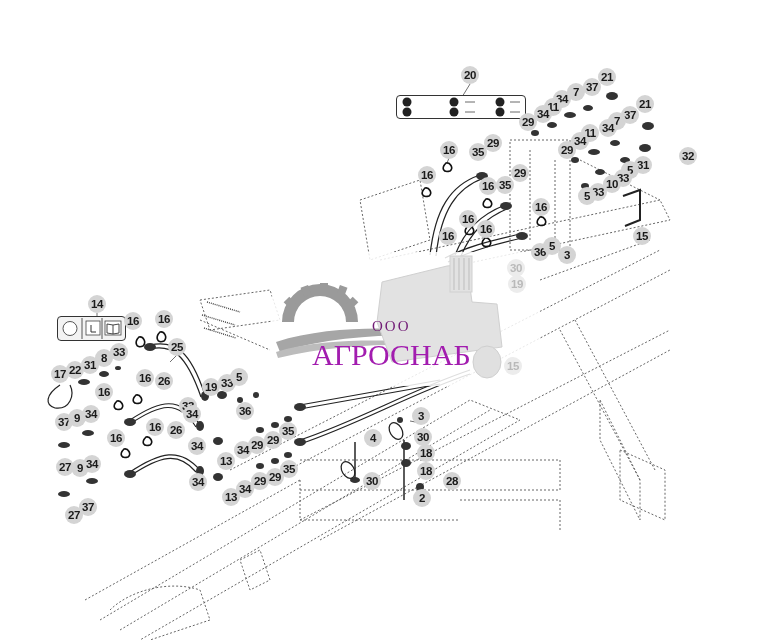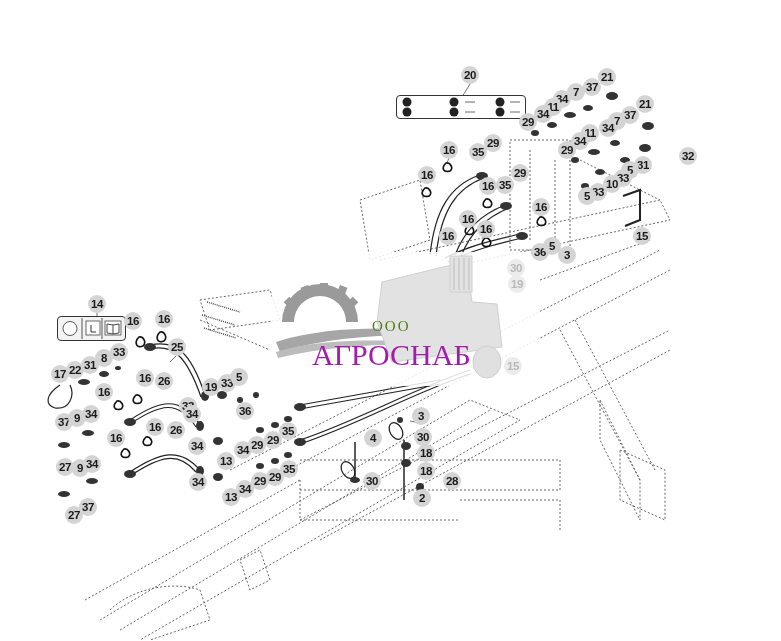--- a/index.html
+++ b/index.html
@@ -13,21 +13,21 @@
     color: #1a1a1a; line-height: 18px; text-align: center; letter-spacing: -0.5px;
     cursor: pointer;
   }
   .callout.faint { background: #ececec; color: #b9b9b9; }
   .legend-box {
     position: absolute; border: 1.3px solid #333; border-radius: 4px; background: #fff;
   }
   .watermark { position: absolute; left: 272px; top: 252px; width: 268px; height: 134px; pointer-events: none; }
   .wm-ooo {
     position: absolute; left: 372px; top: 318px; font-family: "Liberation Serif", serif;
-    font-size: 15px; color: #4d7c0f; letter-spacing: 2px;
+    font-size: 15px; color: #701a75; letter-spacing: 2px;
   }
   .wm-name {
     position: absolute; left: 312px; top: 338px; font-family: "Liberation Serif", serif;
     font-size: 30px; color: #a21caf; letter-spacing: 0px;
   }
 </style>
 </head>
 <body>
 
 <div id="canvas">

